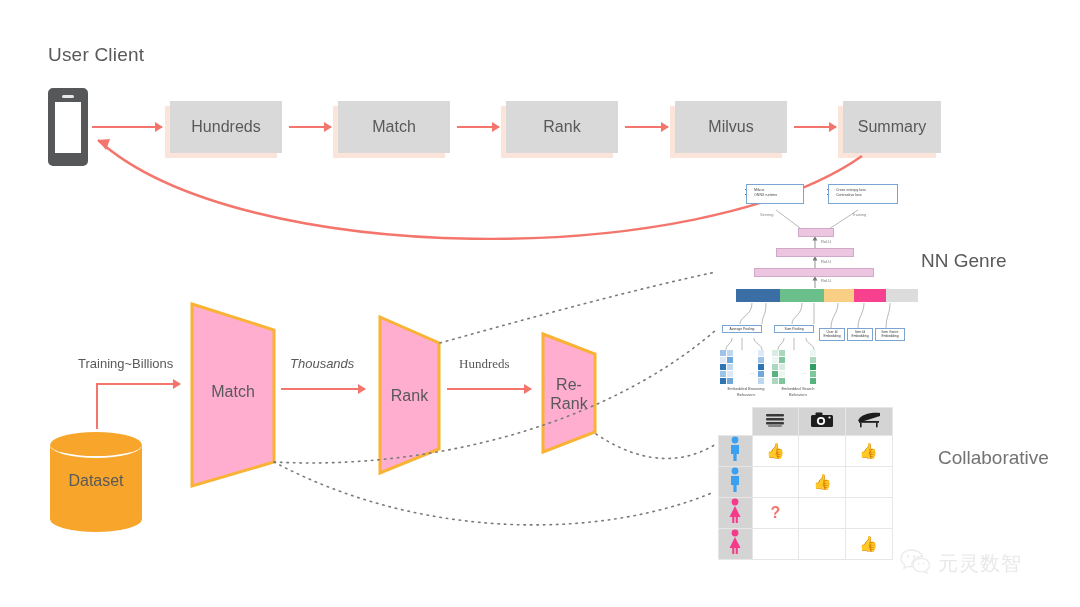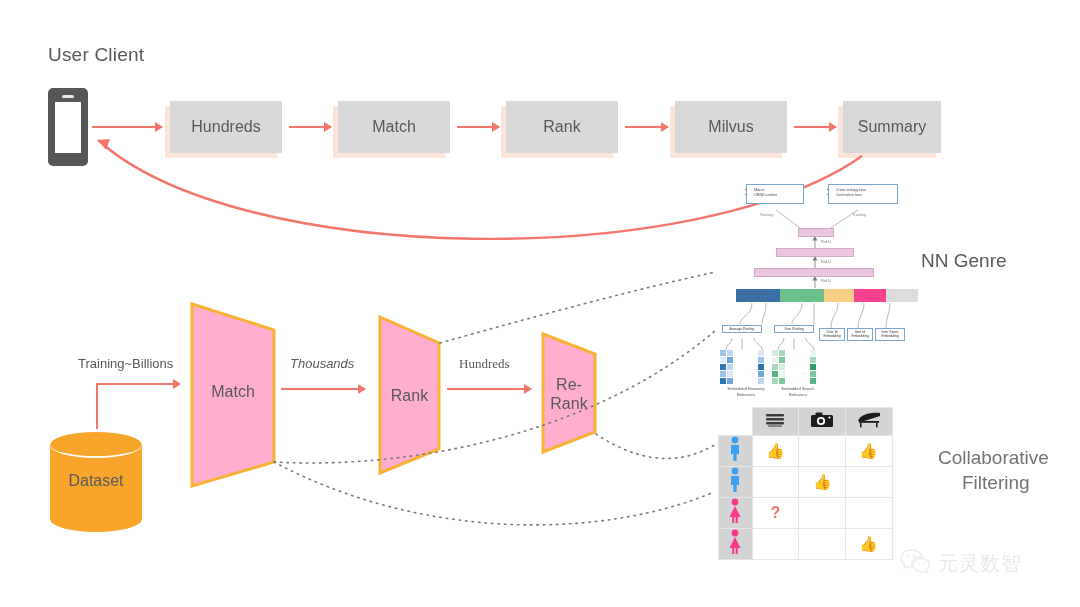--- a/index.html
+++ b/index.html
@@ -137,21 +137,20 @@
   #watermark .wtext{font-size:20px;color:#c9c9c9;letter-spacing:1px;
     font-family:"DejaVu Sans",sans-serif;}
 </style>
 </head>
 <body>
 
 <div class="abs" id="user-client-title">User Client</div>
 <div class="abs" id="nn-models-label">NN Genre</div>
 <div class="abs" id="cf-label">
   <span>Collaborative</span>
-  <span class="l2">Filtering</span>
 </div>
 
 <div class="abs" id="phone">
   <div class="speaker"></div>
   <div class="screen"></div>
 </div>
 
 <div class="abs pbox" id="box-usermodel">
     <span>Hundreds</span>
   </div>

